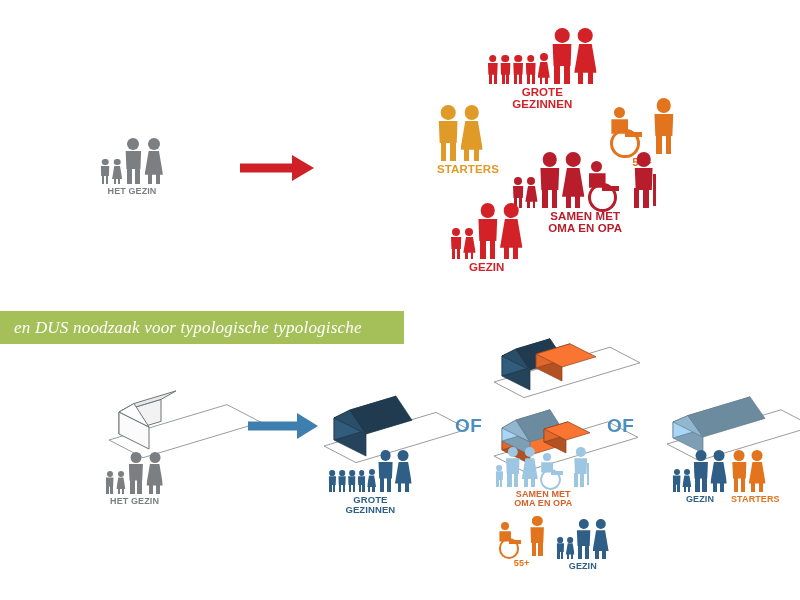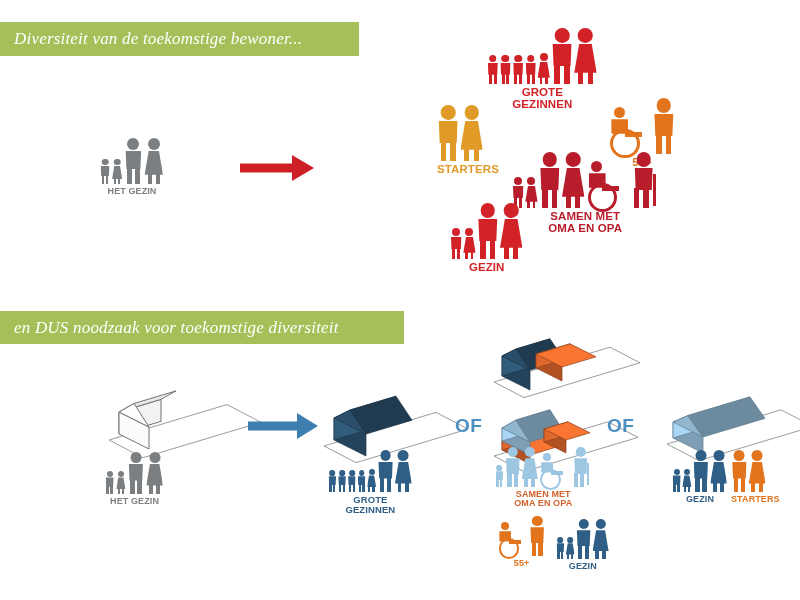--- a/index.html
+++ b/index.html
@@ -60,21 +60,20 @@
   .of{
     position:absolute;font-weight:bold;color:#4a8fc0;font-size:19px;
     letter-spacing:.5px;
   }
 </style>
 </head>
 <body>
 
 <div class="stage">
 
-  <div class="banner" id="banner-top">Diversiteit van de toekomstige bewoner...</div>
 
   <div class="grp" id="src-top" style="left:100px;top:138px;">
     <div class="people" id="src-top-people" style="gap: 1px;">
         <div class="fig" style="width: 10.12px; height: 25.3px;">
           <div class="head" style="width: 6.578px; height: 6.578px; background: rgb(123, 127, 130);"></div>
           <div class="body" style="top: 7.10424px; width: 10.12px; height: 10.12px; background: rgb(123, 127, 130); clip-path: polygon(8% 0%, 92% 0%, 88% 100%, 12% 100%);"></div>
           <div class="legL" style="left: 1.6192px; width: 2.6312px; height: 9.108px; background: rgb(123, 127, 130);"></div>
           <div class="legR" style="left: 5.8696px; width: 2.6312px; height: 9.108px; background: rgb(123, 127, 130);"></div>
         </div>
         <div class="fig" style="width: 10.12px; height: 25.3px;">
@@ -257,21 +256,21 @@
           <div class="head" style="width: 14.56px; height: 14.56px; background: rgb(211, 33, 40);"></div>
           <div class="body" style="top: 15.7248px; width: 22.4px; height: 29.12px; background: rgb(211, 33, 40); clip-path: polygon(22% 0%, 78% 0%, 100% 100%, 0% 100%);"></div>
           <div class="legL" style="left: 3.584px; width: 4.928px; height: 13.44px; background: rgb(211, 33, 40);"></div>
           <div class="legR" style="left: 13.44px; width: 4.928px; height: 13.44px; background: rgb(211, 33, 40);"></div>
         </div>
       </div>
     <div class="glabel" style="color:#d32128;font-size:11.5px;">GEZIN</div>
   </div>
 
 
-  <div class="banner" id="banner-bottom">en DUS noodzaak voor toekomstige diversiteit</div>
+  <div class="banner" id="banner-bottom">en DUS noodzaak voor typologische typologische</div>
 
   <div class="house-scene" id="house-src" style="left:105px;top:368px;"><svg width="200" height="100" viewBox="0 0 200 100">
         <polygon points="4,72 122,36.6 156,54.28 38,89.68" fill="#ffffff" stroke="#8d9195" stroke-width="0.9"></polygon>
         <polygon points="14,66 56,53.4 56,31.4 14,44" fill="#f2f2f2" stroke="#6f7478" stroke-width="1"></polygon>
         <polygon points="44,81 14,66 14,44 44,59" fill="#fbfbfb" stroke="#6f7478" stroke-width="1"></polygon>
         <polygon points="14,44 56,31.4 71,22.900000000000006 29,35.5" fill="#e9e9e9" stroke="#6f7478" stroke-width="1"></polygon>
         <polygon points="14,44 44,59 29,35.5" fill="#fdfdfd" stroke="#6f7478" stroke-width="1"></polygon>
       </svg></div>
 
   <div class="grp" id="src-bot" style="left:105px;top:452px;">

